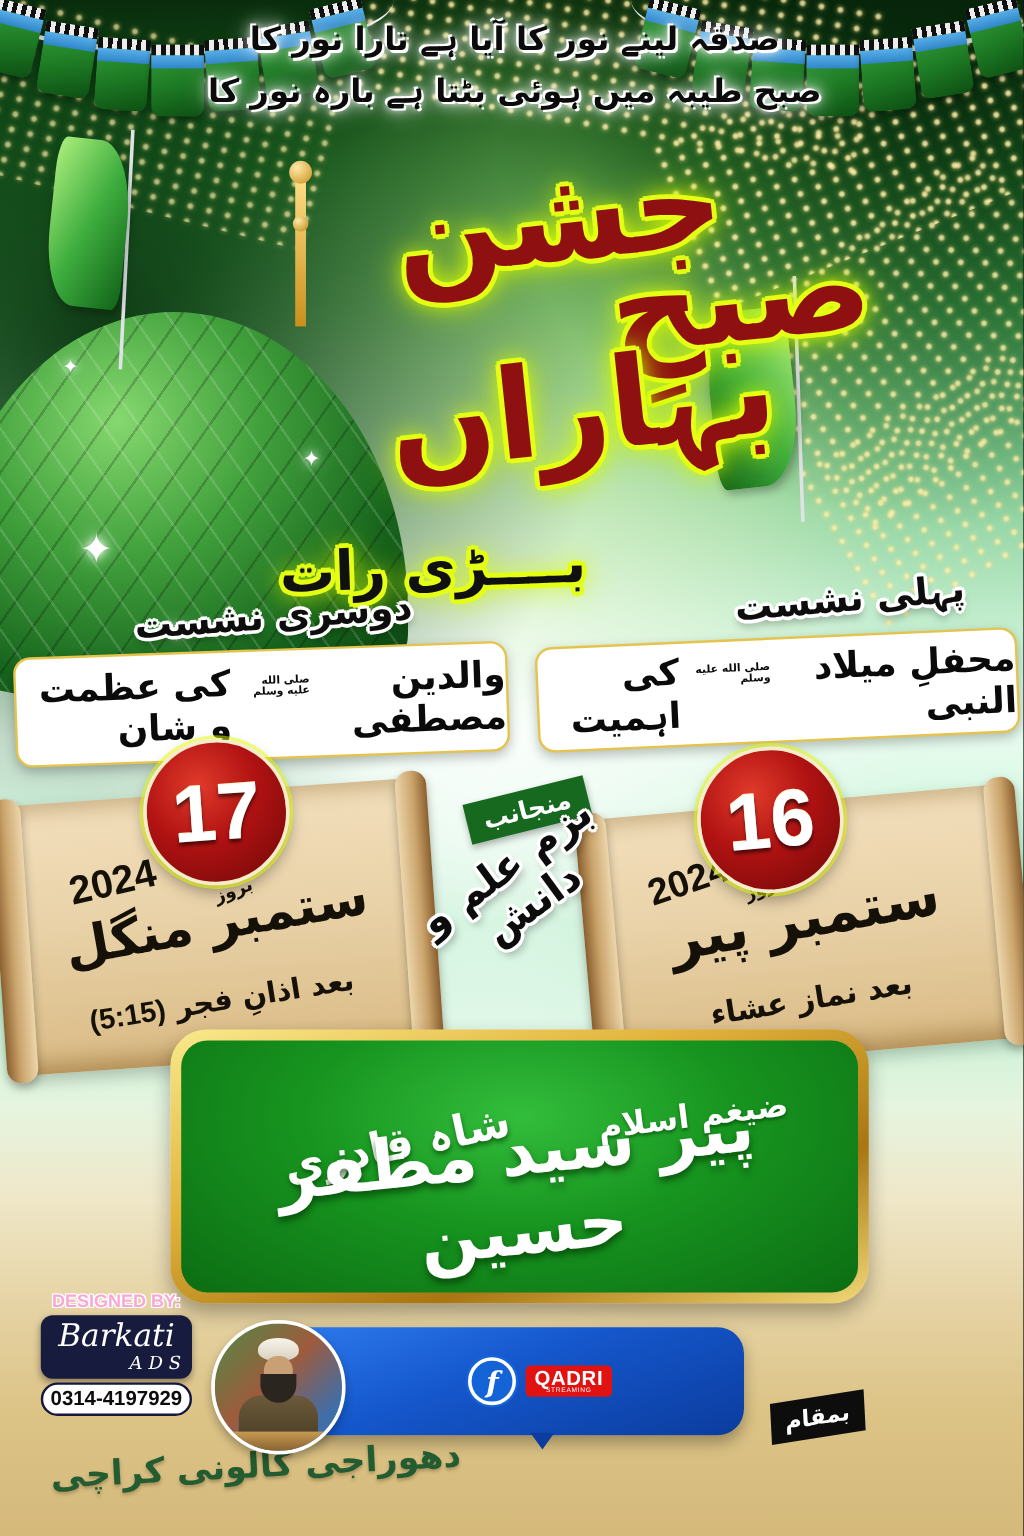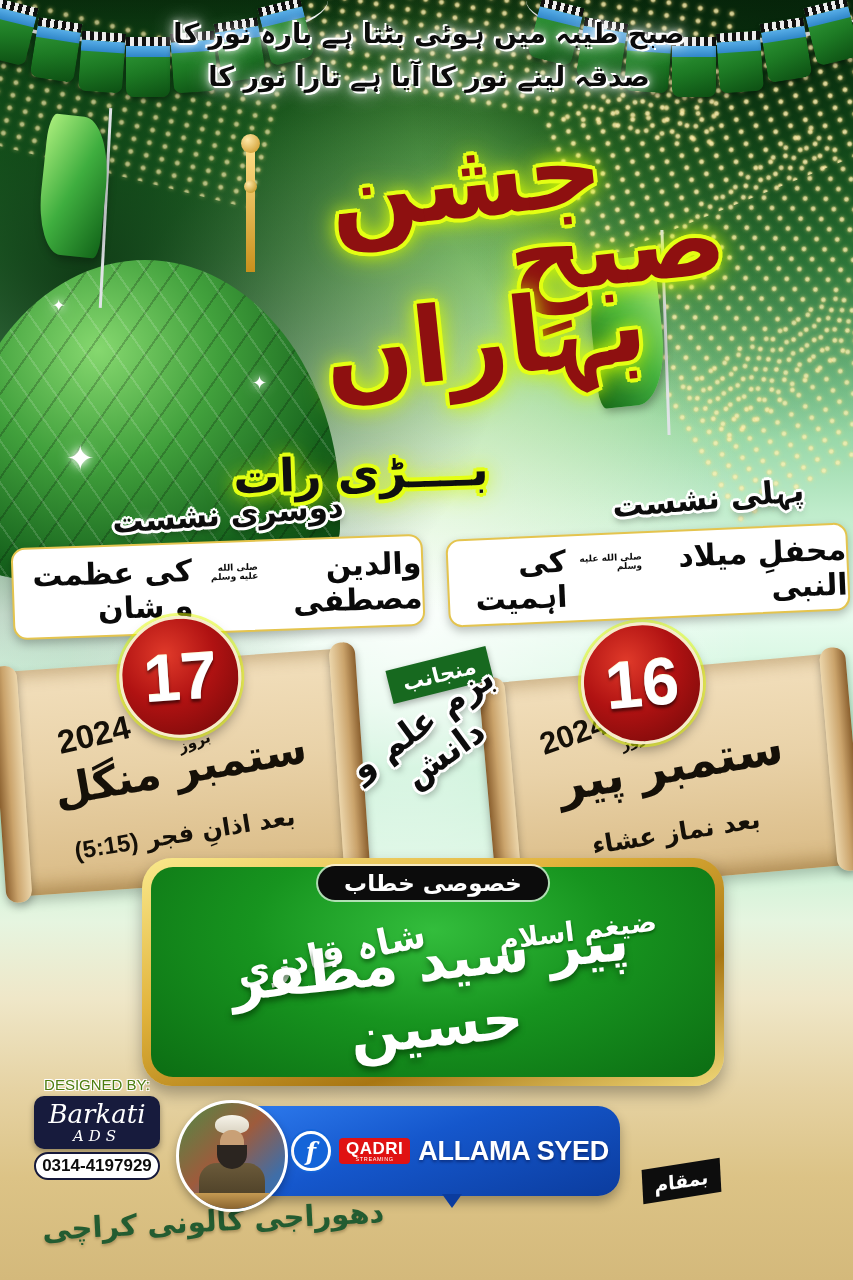--- a/index.html
+++ b/index.html
@@ -160,25 +160,25 @@
     box-shadow:0 0 0 2px rgba(255,255,255,.65);white-space:nowrap;}
   .honorific{position:absolute;top:48px;right:58px;color:#fff;font-size:27px;font-weight:bold;
     transform:rotate(-7deg);text-shadow:0 2px 3px rgba(0,60,0,.6);}
   .spk-sub{position:absolute;top:66px;left:84px;color:#fff;font-size:36px;font-weight:bold;
     transform:rotate(-12deg);text-shadow:0 3px 4px rgba(0,60,0,.6);}
   .spk-main{position:absolute;bottom:18px;left:0;right:0;text-align:center;color:#fff;font-size:57px;
     font-weight:bold;transform:rotate(-6deg);direction:rtl;text-shadow:0 4px 6px rgba(0,50,0,.65);}
 
   
   .designer{position:absolute;left:34px;top:1076px;width:126px;text-align:center;}
-  .dz-label{font-size:15px;font-weight:normal;color:#4d7c0f;font-family:"Liberation Sans",sans-serif;
+  .dz-label{font-size:15px;font-weight:bold;color:#f9a8d4;font-family:"Liberation Sans",sans-serif;
     text-shadow:-1px -1px 0 #fff,1px -1px 0 #fff,-1px 1px 0 #fff,1px 1px 0 #fff;}
   .dz-box{margin-top:3px;background:#171b3d;border-radius:10px;padding:5px 4px 4px;box-shadow:0 3px 6px rgba(0,0,0,.35);}
   .dz-name{color:#fff;font-family:"DejaVu Serif",serif;font-style:italic;font-size:26px;line-height:1;}
-  .dz-sub{color:#fff;font-family:"DejaVu Serif",serif;font-style:italic;font-size:15px;letter-spacing:5px;}
+  .dz-sub{color:#fff;font-family:"DejaVu Serif",serif;font-style:italic;font-size:15px;letter-spacing:5px;text-align:right;}
   .dz-phone{margin-top:3px;background:#fff;border:2px solid #15183a;border-radius:14px;color:#0c0c0c;
     font-family:"Liberation Sans",sans-serif;font-weight:bold;font-size:17px;padding:2px 0;}
 
   
   .avatar{position:absolute;left:176px;top:1100px;width:106px;height:106px;border-radius:50%;
     border:3px solid #fff;overflow:hidden;z-index:4;box-shadow:0 4px 8px rgba(0,0,0,.3);
     background:linear-gradient(135deg,#4e8a46 0%,#9e5b3c 45%,#3f6ea8 80%);}
   .av-turban{position:absolute;left:36px;top:12px;width:34px;height:19px;border-radius:50% 50% 42% 42%;
     background:linear-gradient(#f7f4ea,#d8d1bf);}
   .av-face{position:absolute;left:41px;top:27px;width:24px;height:26px;border-radius:46%;background:#c9a076;}
@@ -256,22 +256,22 @@
     <div class="flag f1"></div>
     <div class="flag f2"></div>
     <div class="flag f3"></div>
     <div class="flag f4"></div>
     <div class="flag f5"></div>
     <div class="flag f6"></div>
     <div class="flag f7"></div>
   </div>
 
   <div class="couplet rtl">
+    <div>صدقہ لینے نور کا آیا ہے تارا نور کا</div>
     <div>صبح طیبہ میں ہوئی بٹتا ہے بارہ نور کا</div>
-    <div>صدقہ لینے نور کا آیا ہے تارا نور کا</div>
   </div>
 
   <div class="title-block outline-lime">
     <span class="t1">جشن</span>
     <span class="t2">صبحِ</span>
     <span class="t3">بہاراں</span>
   </div>
 
   <div class="badi rtl outline-lime">بــــڑی رات</div>
 
@@ -310,21 +310,20 @@
 
   <div class="org-tag">منجانب</div>
   <div class="org-name outline-white">بزم علم و دانش</div>
 
   <div class="speech">
     <div class="speech-in">
       <div class="honorific">ضیغم اسلام</div>
       <div class="spk-sub">شاہ قادری</div>
       <div class="spk-main">پیر سید مظفر حسین</div>
     </div>
-    <div class="pill">خصوصی خطاب</div>
   </div>
 
   <div class="designer">
     <div class="dz-label">DESIGNED BY:</div>
     <div class="dz-box">
       <div class="dz-name">Barkati</div>
       <div class="dz-sub">ADS</div>
     </div>
     <div class="dz-phone">0314-4197929</div>
   </div>
@@ -337,19 +336,18 @@
     <div class="av-desk"></div>
   </div>
 
   <div class="live-banner">
     <div class="lv-row">
       <div class="fb">f</div>
       <div class="live-badge">
         <div class="live-word">QADRI</div>
         <div class="streaming-word">STREAMING</div>
       </div>
-      <div class="lv-text lv1">ALLAMA SYED</div>
     </div>
   </div>
 
   <div class="venue-tag">بمقام</div>
   <div class="venue-address">دھوراجی کالونی کراچی</div>
 </div>
 
 </body></html>

